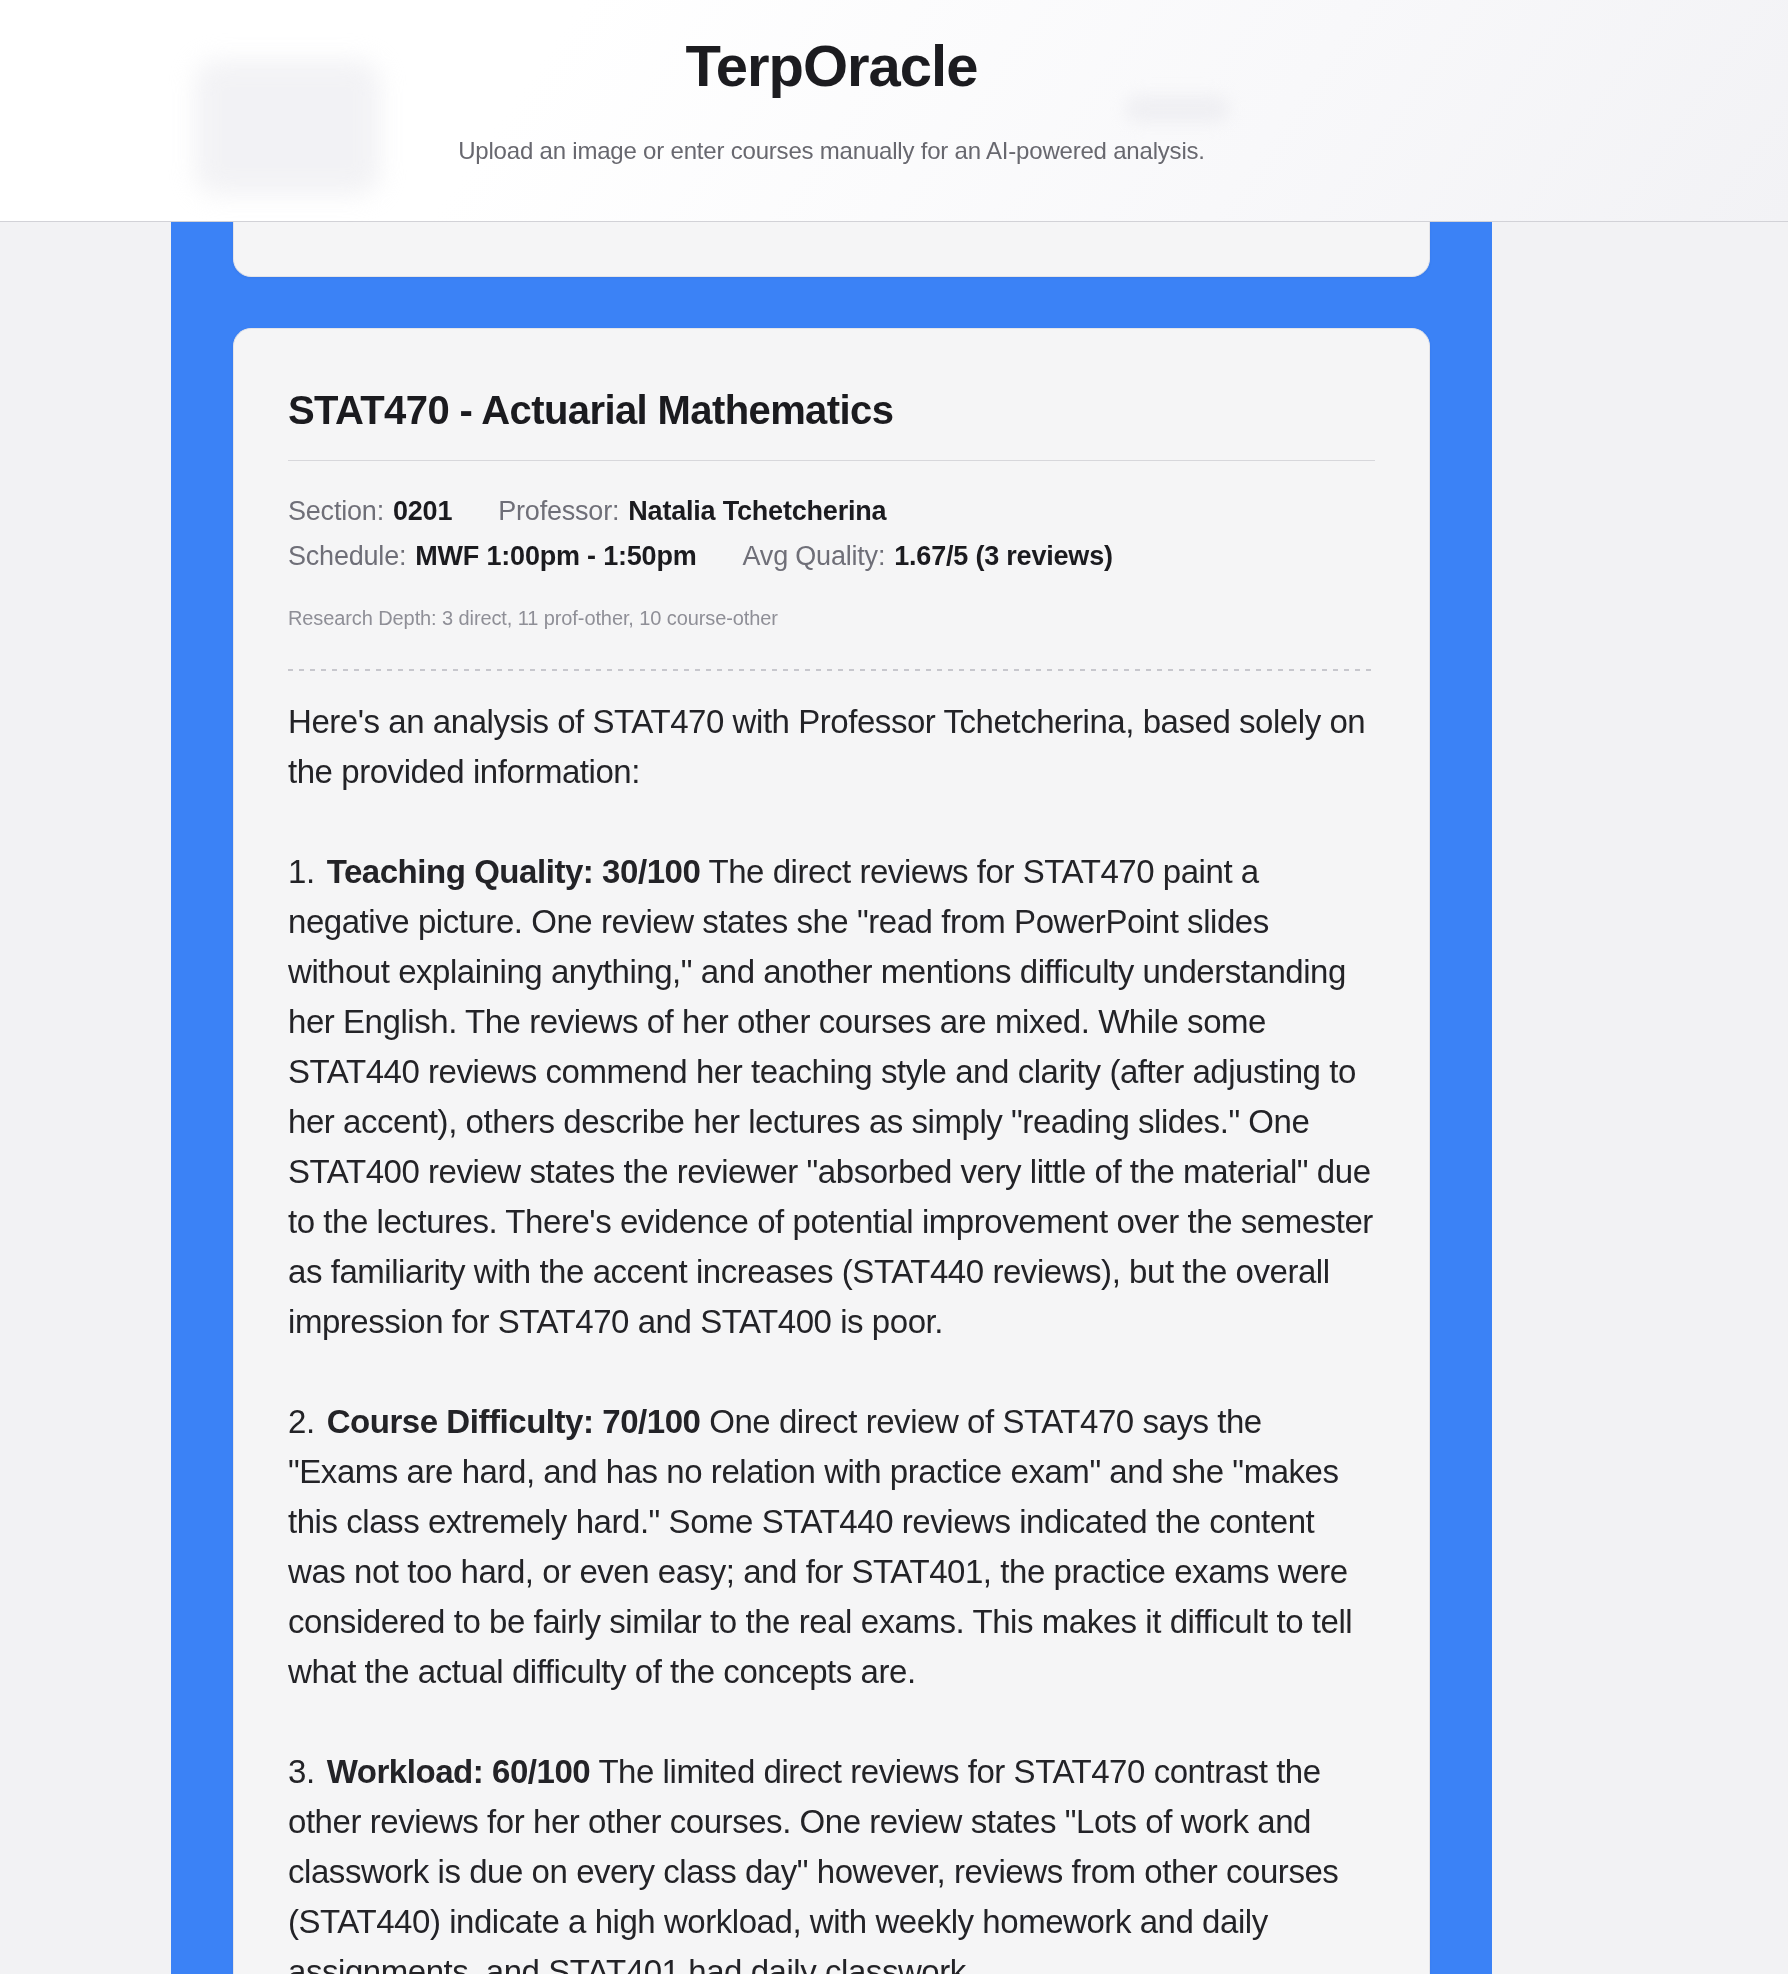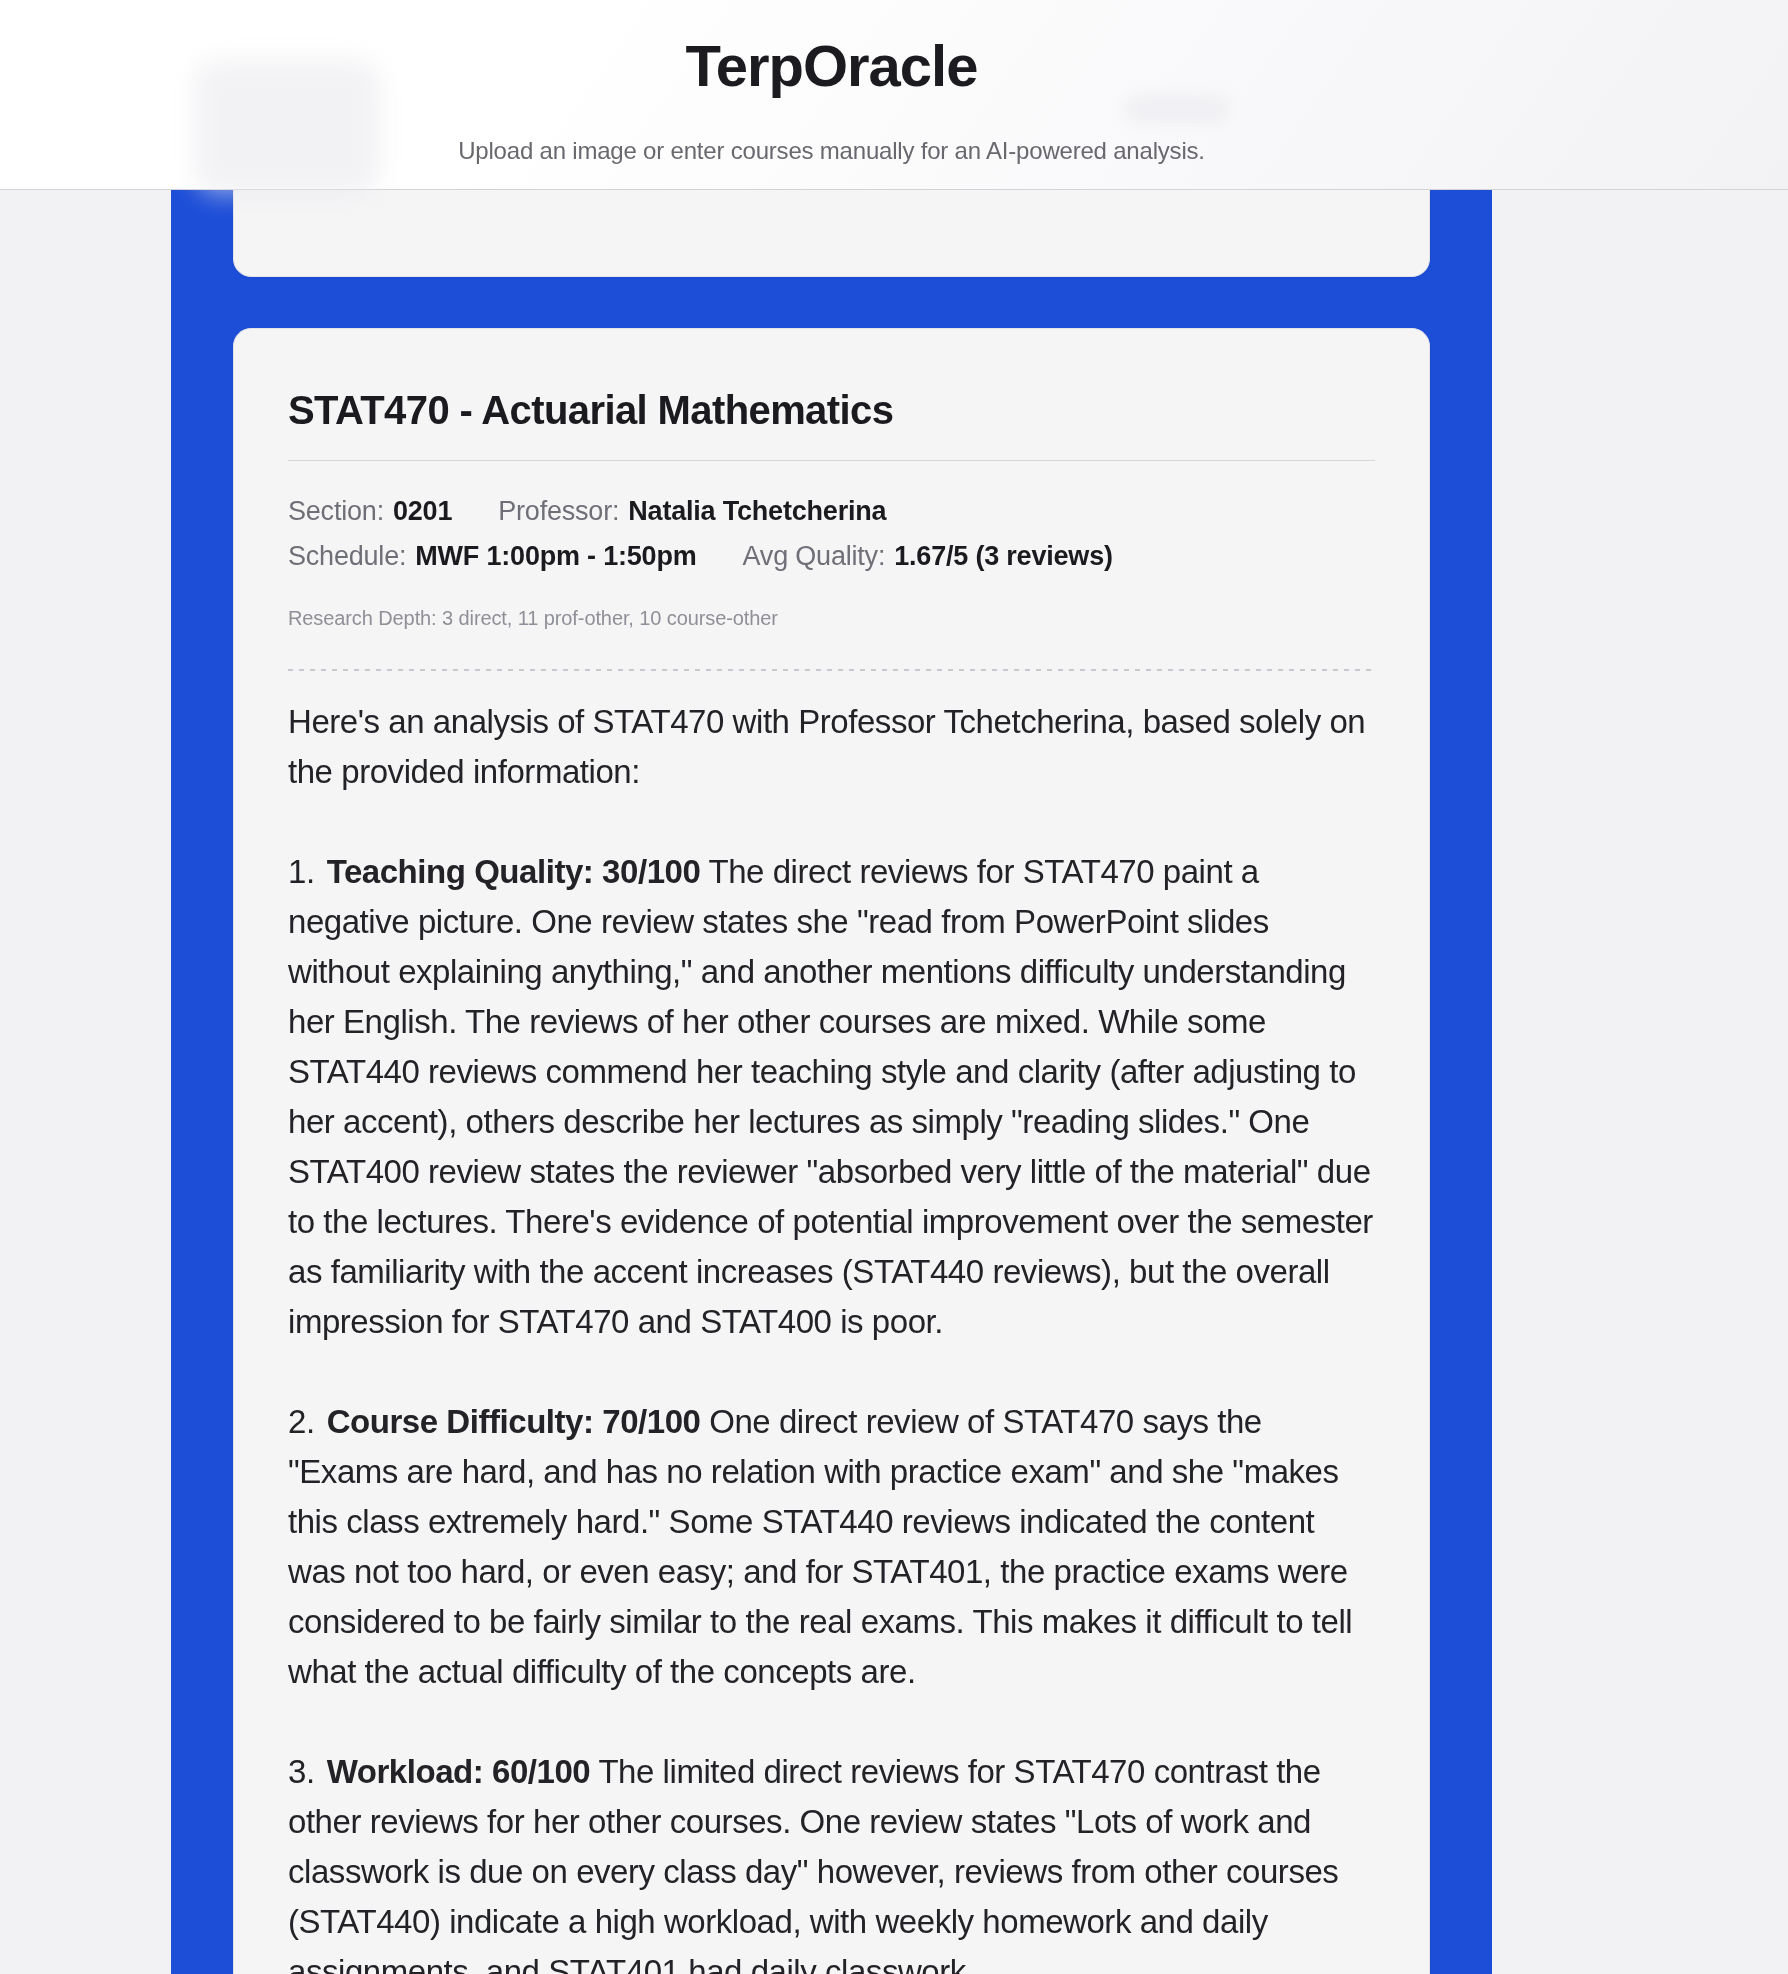--- a/index.html
+++ b/index.html
@@ -10,21 +10,21 @@
     height: 1974px;
     overflow: hidden;
     background: #f2f2f4;
     font-family: "Liberation Sans", sans-serif;
     color: #232327;
   }
   .main-column {
     position: absolute;
     left: 171px; top: 0;
     width: 1321px; height: 100%;
-    background: #1d4ed8;
+    background: #3b82f6;
   }
   
   .card {
     position: absolute;
     left: 62px;
     width: 1197px;
     background: #f5f5f6;
     border: 1px solid #e4e4e8;
     border-radius: 18px;
     box-shadow: 0 1px 3px rgba(0,0,0,0.05);
@@ -73,21 +73,21 @@
   }
   .analysis p { margin-top: 50px; }
   .analysis p.intro { margin-top: 26px; }
   .item-number { margin-right: 12px; }
   .item-heading { font-weight: 700; }
 
   
   .app-header {
     position: absolute;
     top: 0; left: 0;
-    width: 100%; height: 190px;
+    width: 100%; height: 222px;
     background: linear-gradient(125deg, #ffffff 30%, #f8f8fa 70%, #f2f2f5 100%);
     border-bottom: 1px solid #d2d2d7;
     z-index: 10;
   }
   .header-inner {
     position: absolute;
     left: 171px; top: 0;
     width: 1321px; height: 100%;
     text-align: center;
   }

